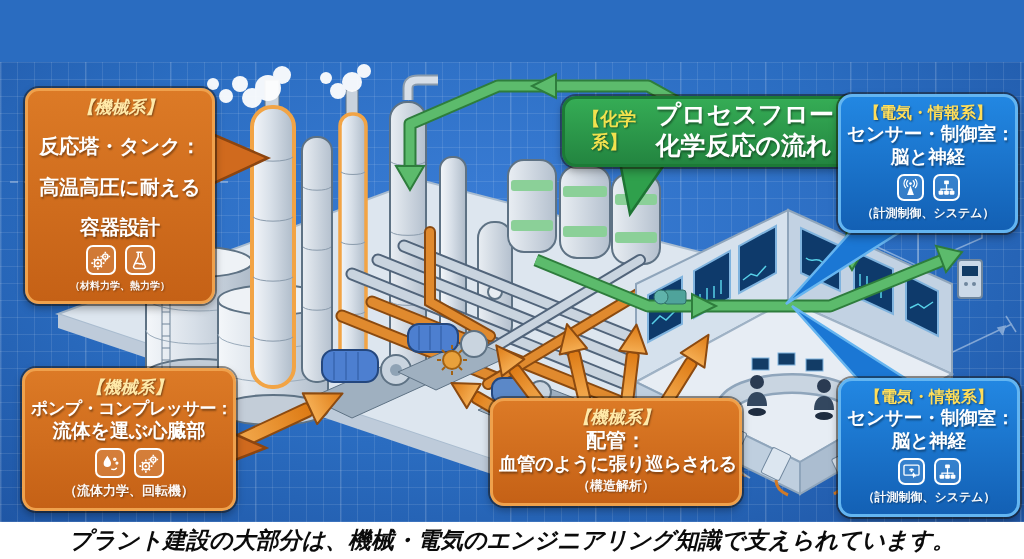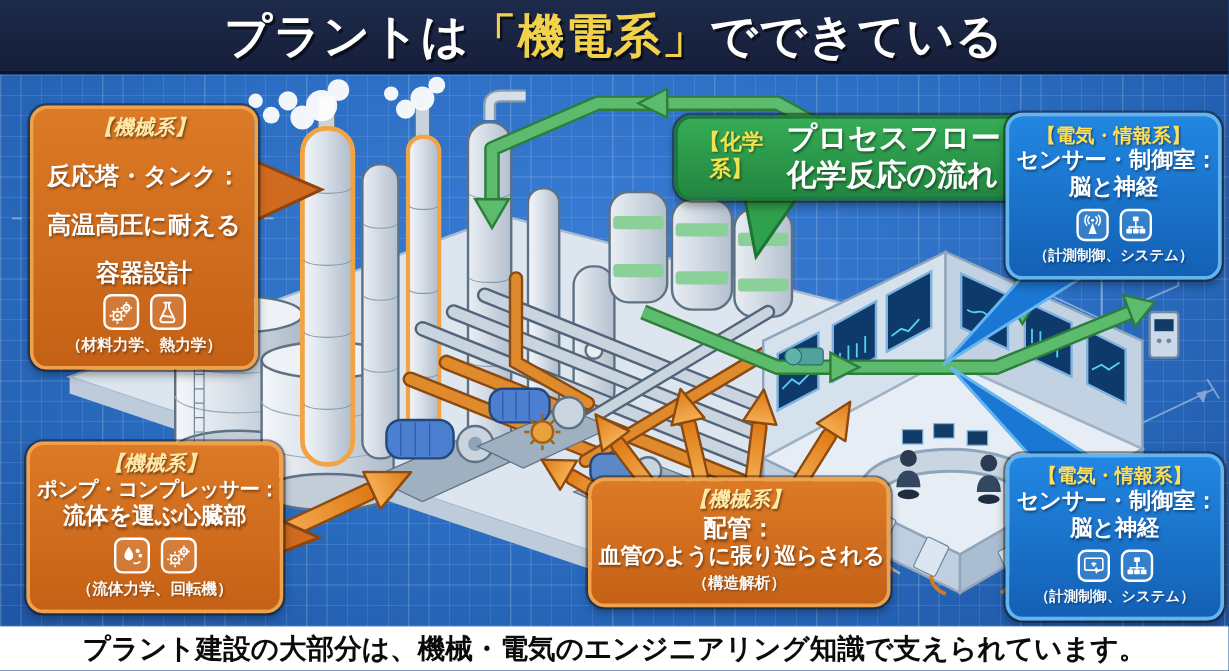--- a/index.html
+++ b/index.html
@@ -15,21 +15,21 @@
     display:flex;align-items:center;justify-content:center;
     border-bottom:3px solid #0E1528;box-sizing:border-box;z-index:30;
   }
   .title-bar .t{
     font-size:39px;font-weight:800;color:#FFFFFF;letter-spacing:1px;
     text-shadow:2px 3px 0 rgba(0,0,0,.55);white-space:nowrap;
   }
   .title-bar .t.hl{color:#F2D24B;}
   .footer-bar{
     position:absolute;left:0;bottom:0;width:100%;height:37px;background:#FFFFFF;
-    display:flex;align-items:center;justify-content:center;z-index:30;
+    display:flex;align-items:center;justify-content:center;z-index:30;font-style:italic;
   }
   .footer-bar .f{font-size:23px;font-weight:800;color:#0B0B0B;white-space:nowrap;}
   
   .blueprint{
     position:absolute;top:62px;left:0;width:1024px;height:460px;z-index:1;
     background-image:
       repeating-linear-gradient(90deg, rgba(255,255,255,.10) 0 1px, transparent 1px 17px),
       repeating-linear-gradient(0deg,  rgba(255,255,255,.10) 0 1px, transparent 1px 17px),
       repeating-linear-gradient(90deg, rgba(255,255,255,.08) 0 2px, transparent 2px 85px),
       radial-gradient(ellipse at 48% 35%, #3A7DD6 0%, #2A6CC0 55%, #1E54A2 100%);
@@ -52,21 +52,21 @@
   .note{font-weight:700;color:#FFF;opacity:.96;margin-top:4px;white-space:nowrap;text-shadow:1px 1px 2px rgba(0,0,0,.4);}
   .chips{display:flex;gap:9px;justify-content:center;margin:6px 0 2px;}
   .chip{width:30px;height:30px;border:2px solid #fff;border-radius:7px;background:rgba(255,255,255,.13);
         display:flex;align-items:center;justify-content:center;box-sizing:border-box;}
   .chip svg{width:21px;height:21px;display:block;}
   .chip.sm{width:27px;height:27px;}
   .chip.sm svg{width:19px;height:19px;}
   
   .box-reactor{left:25px;top:88px;width:190px;}
   .box-reactor .line{font-size:20px;margin-top:16px;}
-  .box-reactor .note{font-size:13px;}
+  .box-reactor .note{font-size:10px;}
   .box-process{left:562px;top:96px;width:306px;height:71px;display:flex;align-items:center;justify-content:center;gap:8px;}
   .box-process .line{font-size:25px;text-align:left;}
   .box-sensor{width:180px;}
   .box-sensor-top{left:838px;top:94px;}
   .box-sensor-bottom{left:838px;top:378px;width:182px;}
   .box-sensor .line{font-size:18.5px;}
   .box-sensor .note{font-size:12px;}
   .box-pump{left:22px;top:368px;width:214px;}
   .box-pump .line.l1{font-size:17px;letter-spacing:-.5px;}
   .box-pump .line.l2{font-size:19px;}
@@ -74,25 +74,20 @@
   .box-piping{left:490px;top:398px;width:252px;}
   .box-piping .line.l1{font-size:20px;}
   .box-piping .line.l2{font-size:18.5px;letter-spacing:-.5px;}
   .box-piping .note{font-size:13px;margin-top:2px;}
 </style>
 </head>
 <body>
 
 <div class="stage">
 
-  <div class="title-bar">
-    <span class="t">プラントは</span>
-      <span class="t hl">「機電系」</span>
-      <span class="t">でできている</span>
-  </div>
 
   <div class="blueprint"></div>
 
   <svg class="illo" width="1024" height="460" viewBox="0 0 1024 460">
     <defs>
       <linearGradient id="metal" x1="0" y1="0" x2="1" y2="0">
         <stop offset="0" stop-color="#F4F7FA"></stop>
           <stop offset=".45" stop-color="#D7DFE8"></stop>
           <stop offset="1" stop-color="#AEBBC9"></stop>
       </linearGradient>

